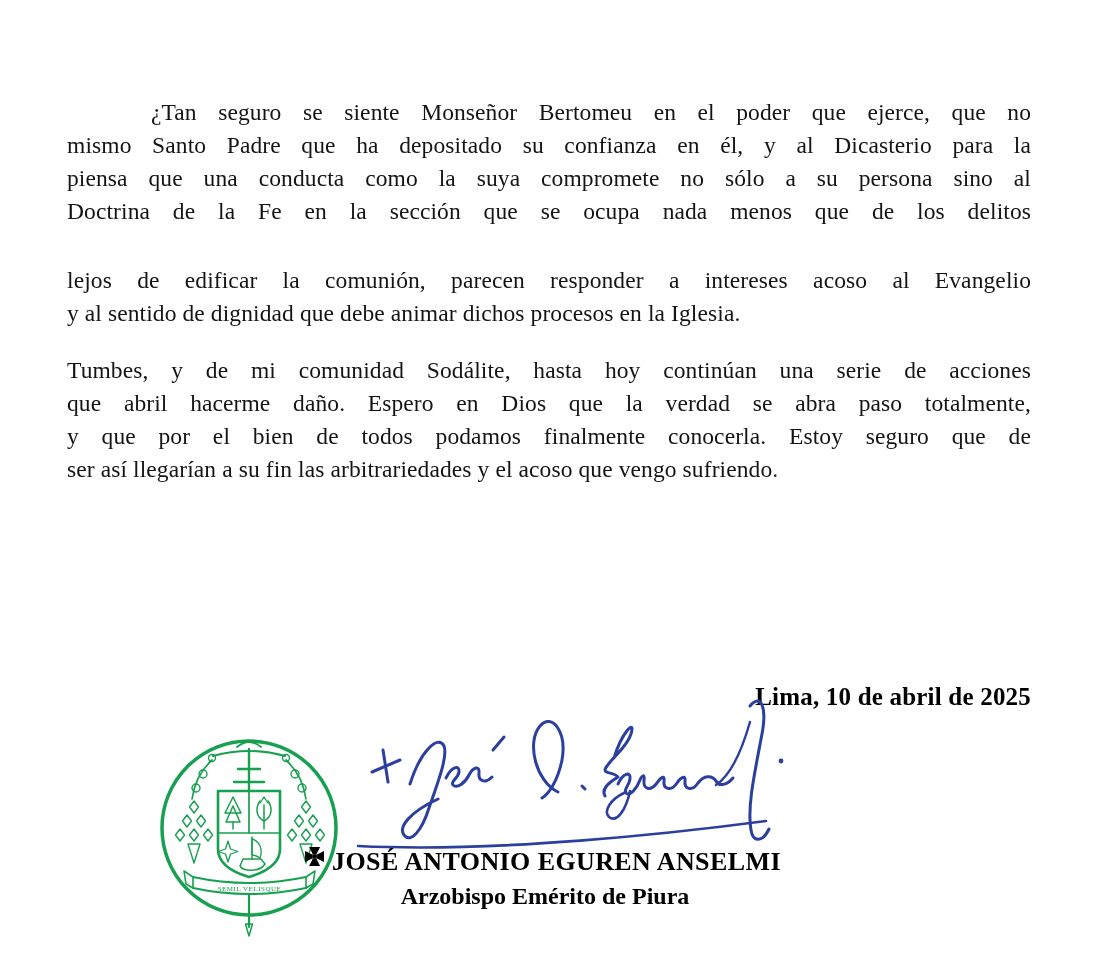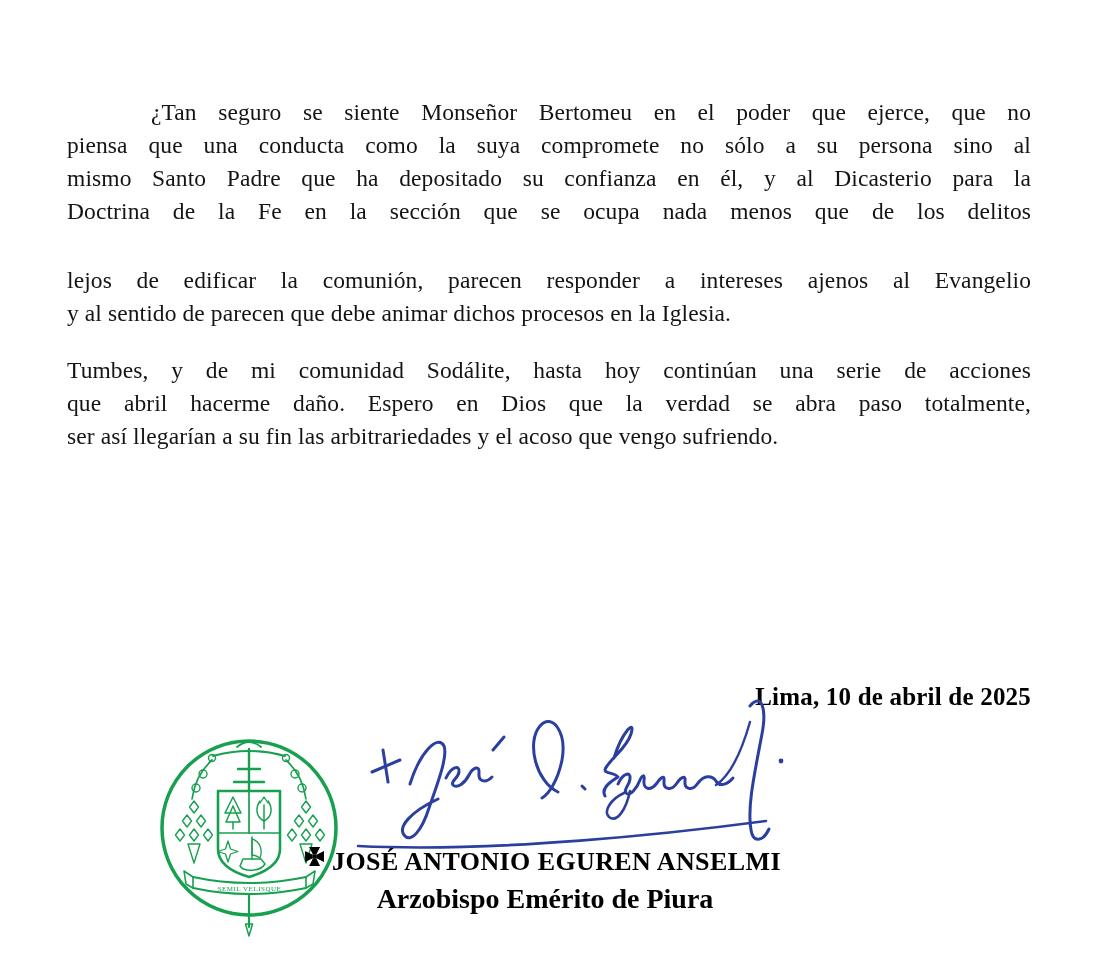--- a/index.html
+++ b/index.html
@@ -39,46 +39,47 @@
     white-space:nowrap;
     font-weight:bold;font-size:26px;color:#000;
     letter-spacing:0.4px;
     z-index:3;
     display:flex;align-items:flex-start;gap:8px;
   }
   .footer-title{
     position:absolute;top:883px;left:545px;
     transform:translateX(-50%);
     white-space:nowrap;
-    font-weight:bold;font-size:28px;color:#000;
+    font-weight:bold;font-size:24px;color:#000;
     z-index:3;
   }
   .seal-svg{position:absolute;left:152px;top:731px;z-index:2;}
   .sig-svg{position:absolute;left:346px;top:690px;z-index:4;}
   .cross-icon{display:inline-block;}
 </style>
 </head>
 <body>
 
 <div class="page">
 
   <div class="body-text">
     <div class="para">
       <div class="line first">¿Tan seguro se siente Monseñor Bertomeu en el poder que ejerce, que no</div>
+      <div class="line">mismo Santo Padre que ha depositado su confianza en él, y al Dicasterio para la</div>
       <div class="line">piensa que una conducta como la suya compromete no sólo a su persona sino al</div>
-      <div class="line">mismo Santo Padre que ha depositado su confianza en él, y al Dicasterio para la</div>
       <div class="line">Doctrina de la Fe en la sección que se ocupa nada menos que de los delitos</div>
     </div>
     <div class="para gap-lg">
-      <div class="line">lejos de edificar la comunión, parecen responder a intereses ajenos al Evangelio</div>
-      <div class="line last">y al sentido de parecen que debe animar dichos procesos en la Iglesia.</div>
+      <div class="line">lejos de edificar la comunión, parecen responder a intereses acoso al Evangelio</div>
+      <div class="line last">y al sentido de dignidad que debe animar dichos procesos en la Iglesia.</div>
     </div>
     <div class="para gap-sm">
       <div class="line">Tumbes, y de mi comunidad Sodálite, hasta hoy continúan una serie de acciones</div>
       <div class="line">que abril hacerme daño. Espero en Dios que la verdad se abra paso totalmente,</div>
+      <div class="line">y que por el bien de todos podamos finalmente conocerla. Estoy seguro que de</div>
       <div class="line last">ser así llegarían a su fin las arbitrariedades y el acoso que vengo sufriendo.</div>
     </div>
   </div>
 
   <div class="dateline">Lima, 10 de abril de 2025</div>
 
   <div class="footer-name">
     <svg class="cross-icon" width="19" height="19" viewBox="0 0 19 19">
       <g fill="#000000">
         <path d="M4,0 L15,0 L11.2,7.6 L7.8,7.6 Z"></path>

